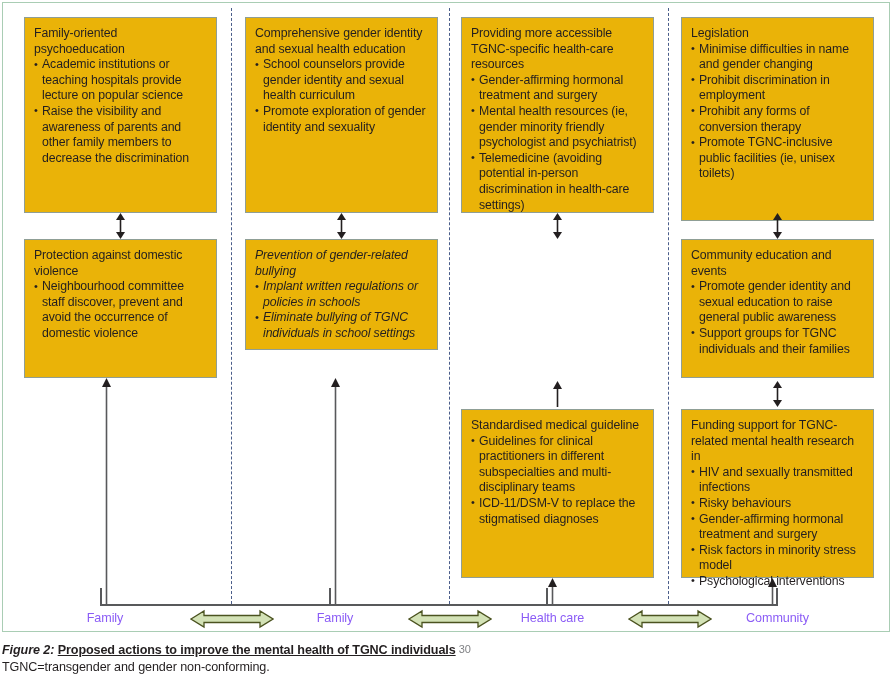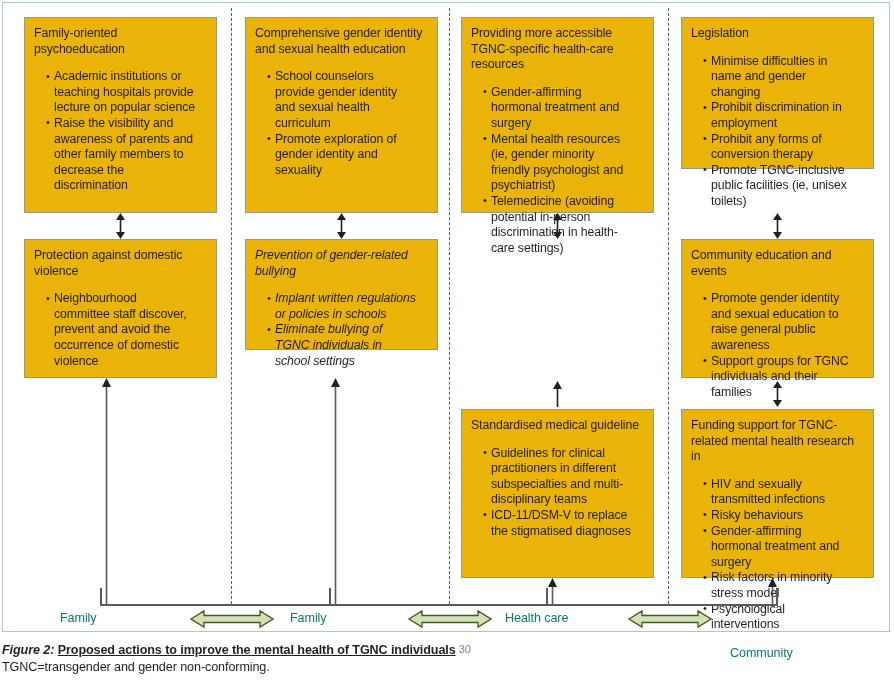--- a/index.html
+++ b/index.html
@@ -38,21 +38,21 @@
   }
   .box-title {
     font-size: 12.3px;
     line-height: 15.6px;
     color: #231f20;
     margin: 0 0 0 0;
     letter-spacing: -0.1px;
   }
   .box ul {
     list-style: none;
-    margin: 12px;
+    margin: 0;
     padding: 0;
   }
   .box li {
     font-size: 12.3px;
     line-height: 15.6px;
     color: #231f20;
     position: relative;
     padding-left: 8px;
     letter-spacing: -0.1px;
   }
@@ -82,22 +82,22 @@
   }
   
   .axis-line {
     position: absolute;
     background: #58595b;
   }
   .axis-label {
     position: absolute;
     font-size: 12.6px;
     line-height: 15px;
-    color: #0f766e;
-    text-align: left;
+    color: #8b5cf6;
+    text-align: center;
     letter-spacing: -0.1px;
   }
   .caption {
     position: absolute;
     left: 2px;
     top: 641px;
     width: 880px;
     font-size: 12.6px;
     line-height: 17px;
     color: #231f20;
@@ -210,21 +210,21 @@
       <li>Guidelines for clinical practitioners in different subspecialties and multi-disciplinary teams</li>
       <li>ICD-11/DSM-V to replace the stigmatised diagnoses</li>
     </ul>
   </div>
 
   <svg style="position:absolute; left:546px; top:578px;" width="13" height="28" viewBox="0 0 13 28">
     <line x1="6.5" y1="28" x2="6.5" y2="8" stroke="#58595b" stroke-width="1.6"></line>
     <polygon points="6.5,0 11,9 2,9" fill="#231f20"></polygon>
   </svg>
 
-  <div class="box" style="left:681px; top:17px; width:193px; height:152px;">
+  <div class="box" style="left:681px; top:17px; width:193px; height:204px;">
     <div class="box-title">Legislation</div>
     <ul>
       <li>Minimise difficulties in name and gender changing</li>
       <li>Prohibit discrimination in employment</li>
       <li>Prohibit any forms of conversion therapy</li>
       <li>Promote TGNC-inclusive public facilities (ie, unisex toilets)</li>
     </ul>
   </div>
 
   <svg class="varrow" style="left:771px; top:213px;" width="13" height="26" viewBox="0 0 13 26">
@@ -269,21 +269,21 @@
 
   <div class="axis-line" style="left:100px; top:604px; width:678px; height:1.6px;"></div>
   <div class="axis-line" style="left:100px; top:588px; width:1.6px; height:17px;"></div>
   <div class="axis-line" style="left:329px; top:588px; width:1.6px; height:17px;"></div>
   <div class="axis-line" style="left:546px; top:588px; width:1.6px; height:17px;"></div>
   <div class="axis-line" style="left:776px; top:588px; width:1.6px; height:17px;"></div>
 
   <div class="axis-label" style="left:60px; top:611px; width:90px;">Family</div>
   <div class="axis-label" style="left:290px; top:611px; width:90px;">Family</div>
   <div class="axis-label" style="left:505px; top:611px; width:95px;">Health care</div>
-  <div class="axis-label" style="left:730px; top:611px; width:95px;margin-top:35px;">Community</div>
+  <div class="axis-label" style="left:730px; top:611px; width:95px;">Community</div>
 
   <svg class="haxis-arrow" style="left:190px; top:608px;" width="84" height="22" viewBox="0 0 84 22">
     <polygon points="1,11 14,3 14,7.5 70,7.5 70,3 83,11 70,19 70,14.5 14,14.5 14,19" fill="#d3e2b6" stroke="#4b5320" stroke-width="1.3" stroke-linejoin="miter"></polygon>
   </svg>
   <svg class="haxis-arrow" style="left:408px; top:608px;" width="84" height="22" viewBox="0 0 84 22">
     <polygon points="1,11 14,3 14,7.5 70,7.5 70,3 83,11 70,19 70,14.5 14,14.5 14,19" fill="#d3e2b6" stroke="#4b5320" stroke-width="1.3" stroke-linejoin="miter"></polygon>
   </svg>
   <svg class="haxis-arrow" style="left:628px; top:608px;" width="84" height="22" viewBox="0 0 84 22">
     <polygon points="1,11 14,3 14,7.5 70,7.5 70,3 83,11 70,19 70,14.5 14,14.5 14,19" fill="#d3e2b6" stroke="#4b5320" stroke-width="1.3" stroke-linejoin="miter"></polygon>
   </svg>

